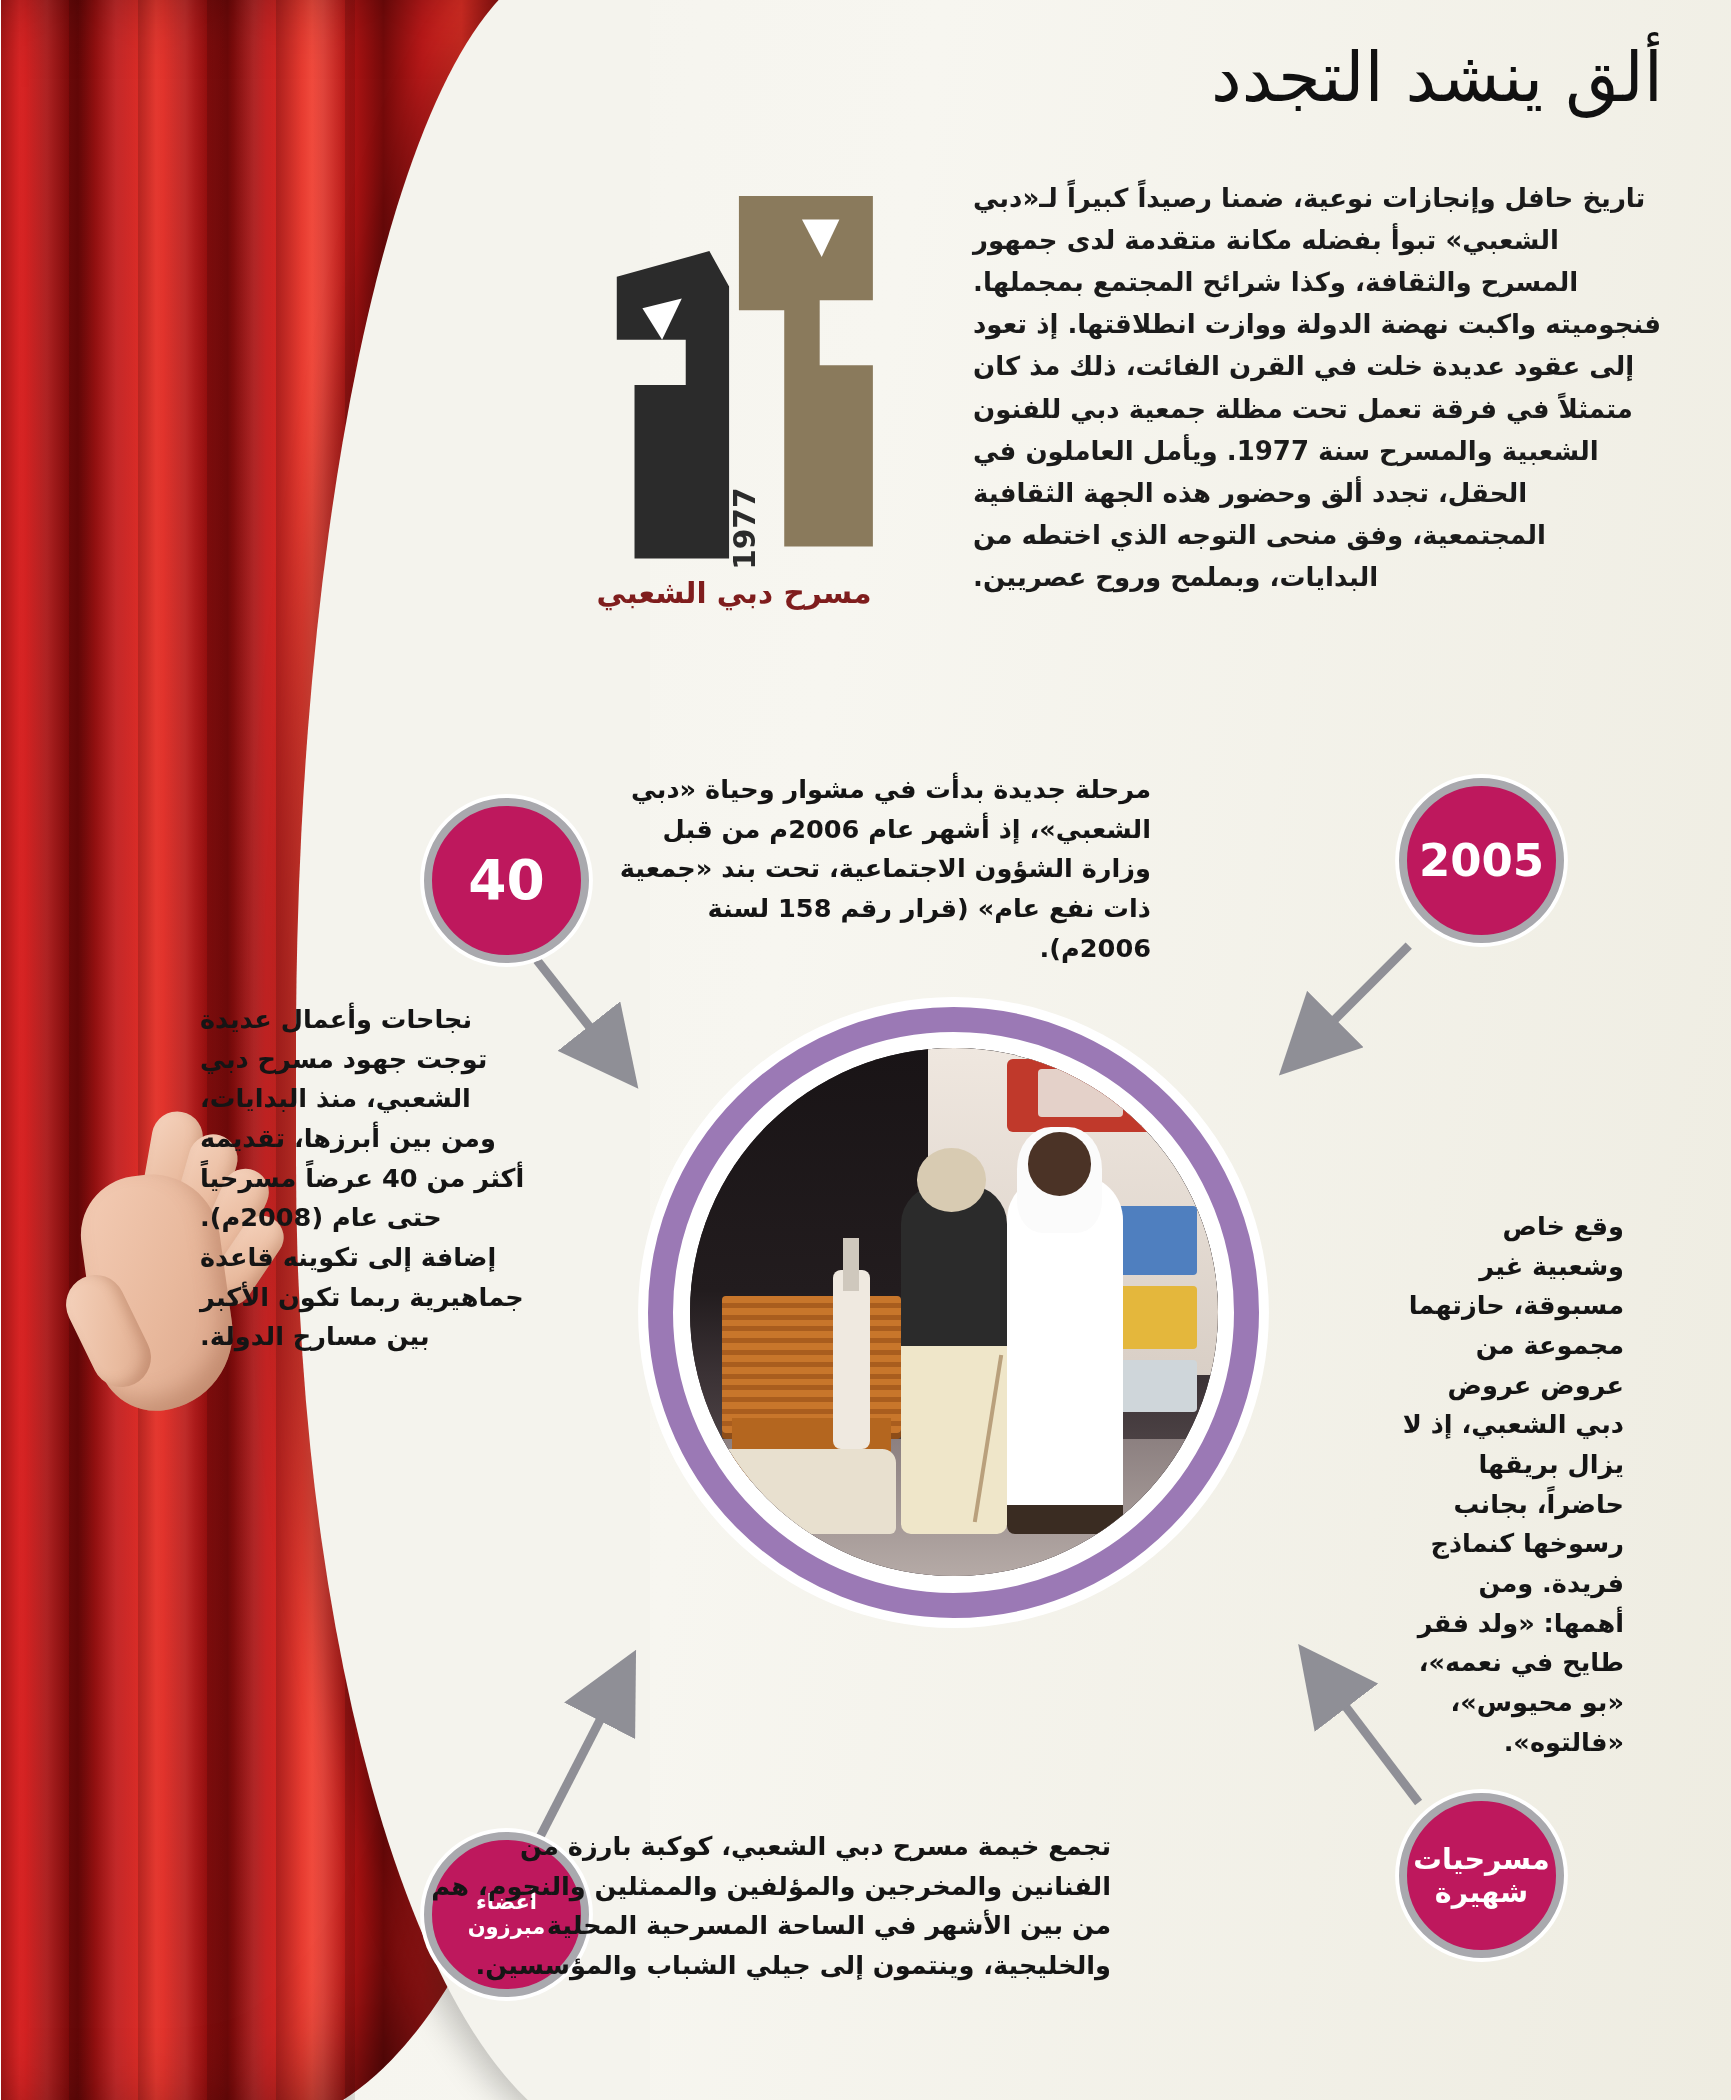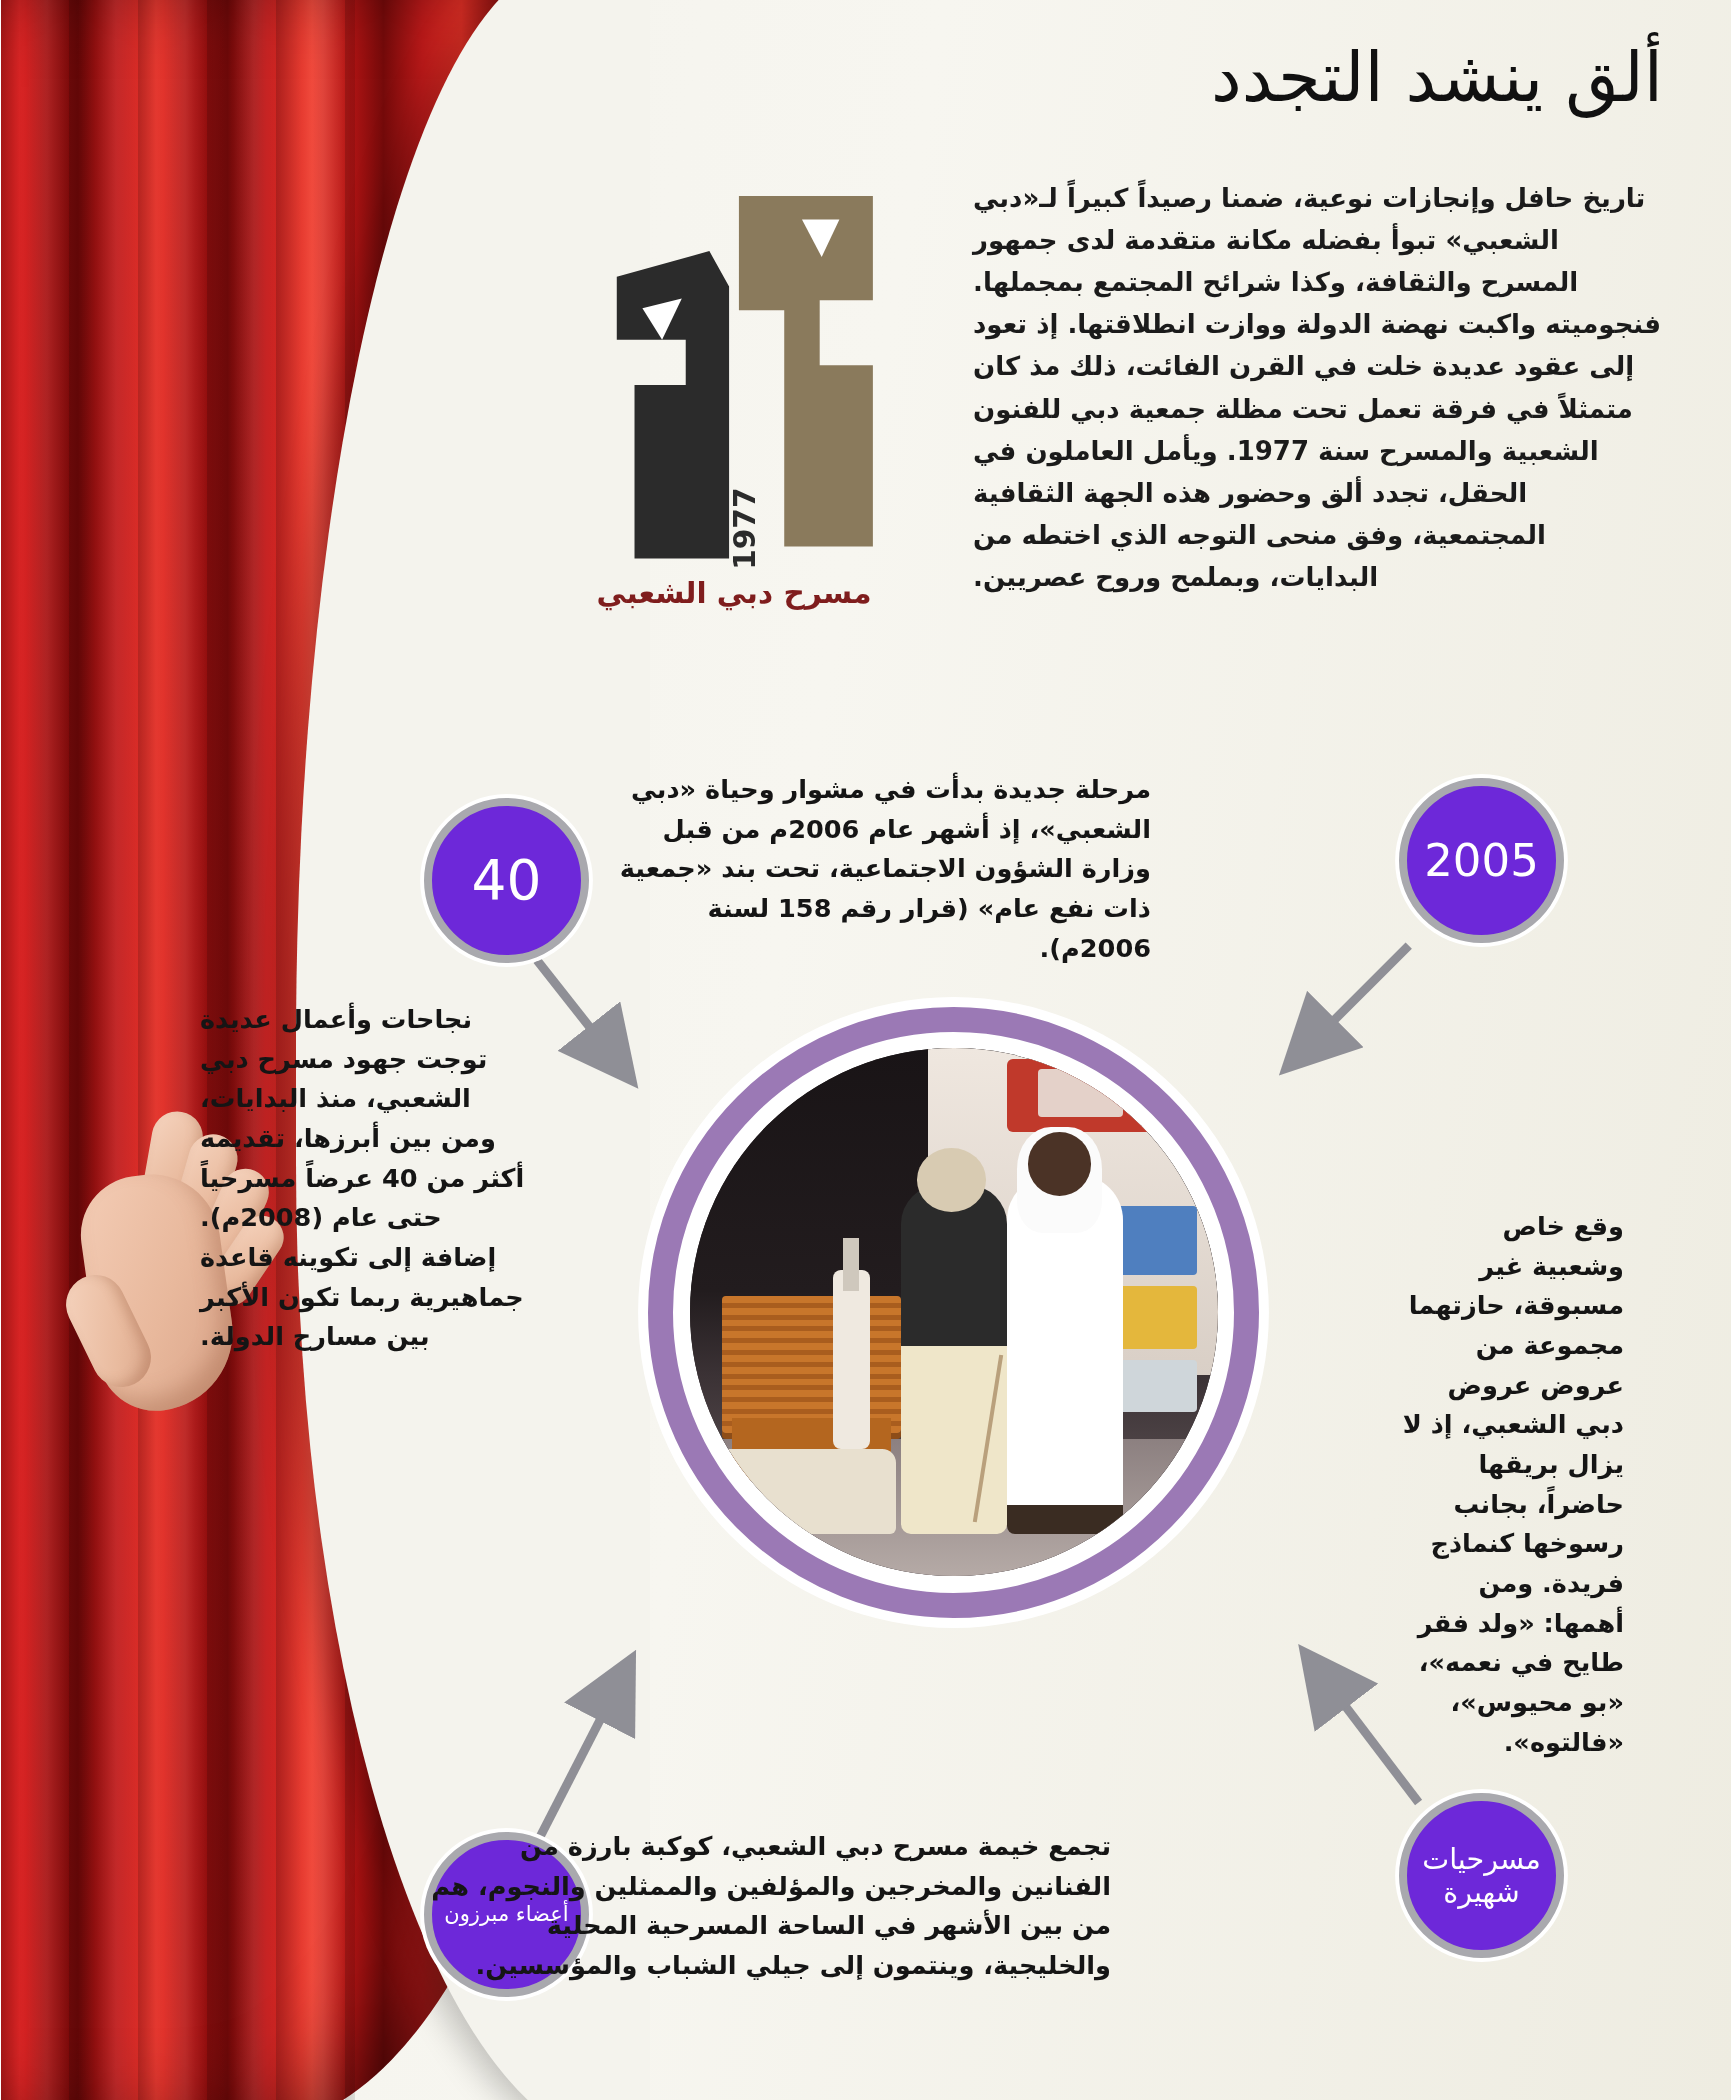--- a/index.html
+++ b/index.html
@@ -227,23 +227,23 @@
     position: absolute;
     width: 165px;
     height: 165px;
     border-radius: 50%;
     box-sizing: border-box;
     display: flex;
     align-items: center;
     justify-content: center;
     text-align: center;
     color: #ffffff;
-    font-weight: normal;
+    font-weight: bold;
     border: 8.9px solid #a9a9ae;
-    background: #6d28d9;
+    background: #be185d;
     box-shadow: 0 0 0 3.9px #ffffff;
     line-height: 1.15;
   }
   .badge span { display: block; padding: 0 7.9px; }
   .badge-2006 { left: 1399px; top: 778px; font-size: 45px; }
   .badge-40   { left: 424px;  top: 798px; font-size: 55px; }
   .badge-plays{ left: 1399px; top: 1793px; font-size: 28.6px; text-align: center; }
   .badge-members { left: 424px; top: 1832px; font-size: 21px; }
 
   

